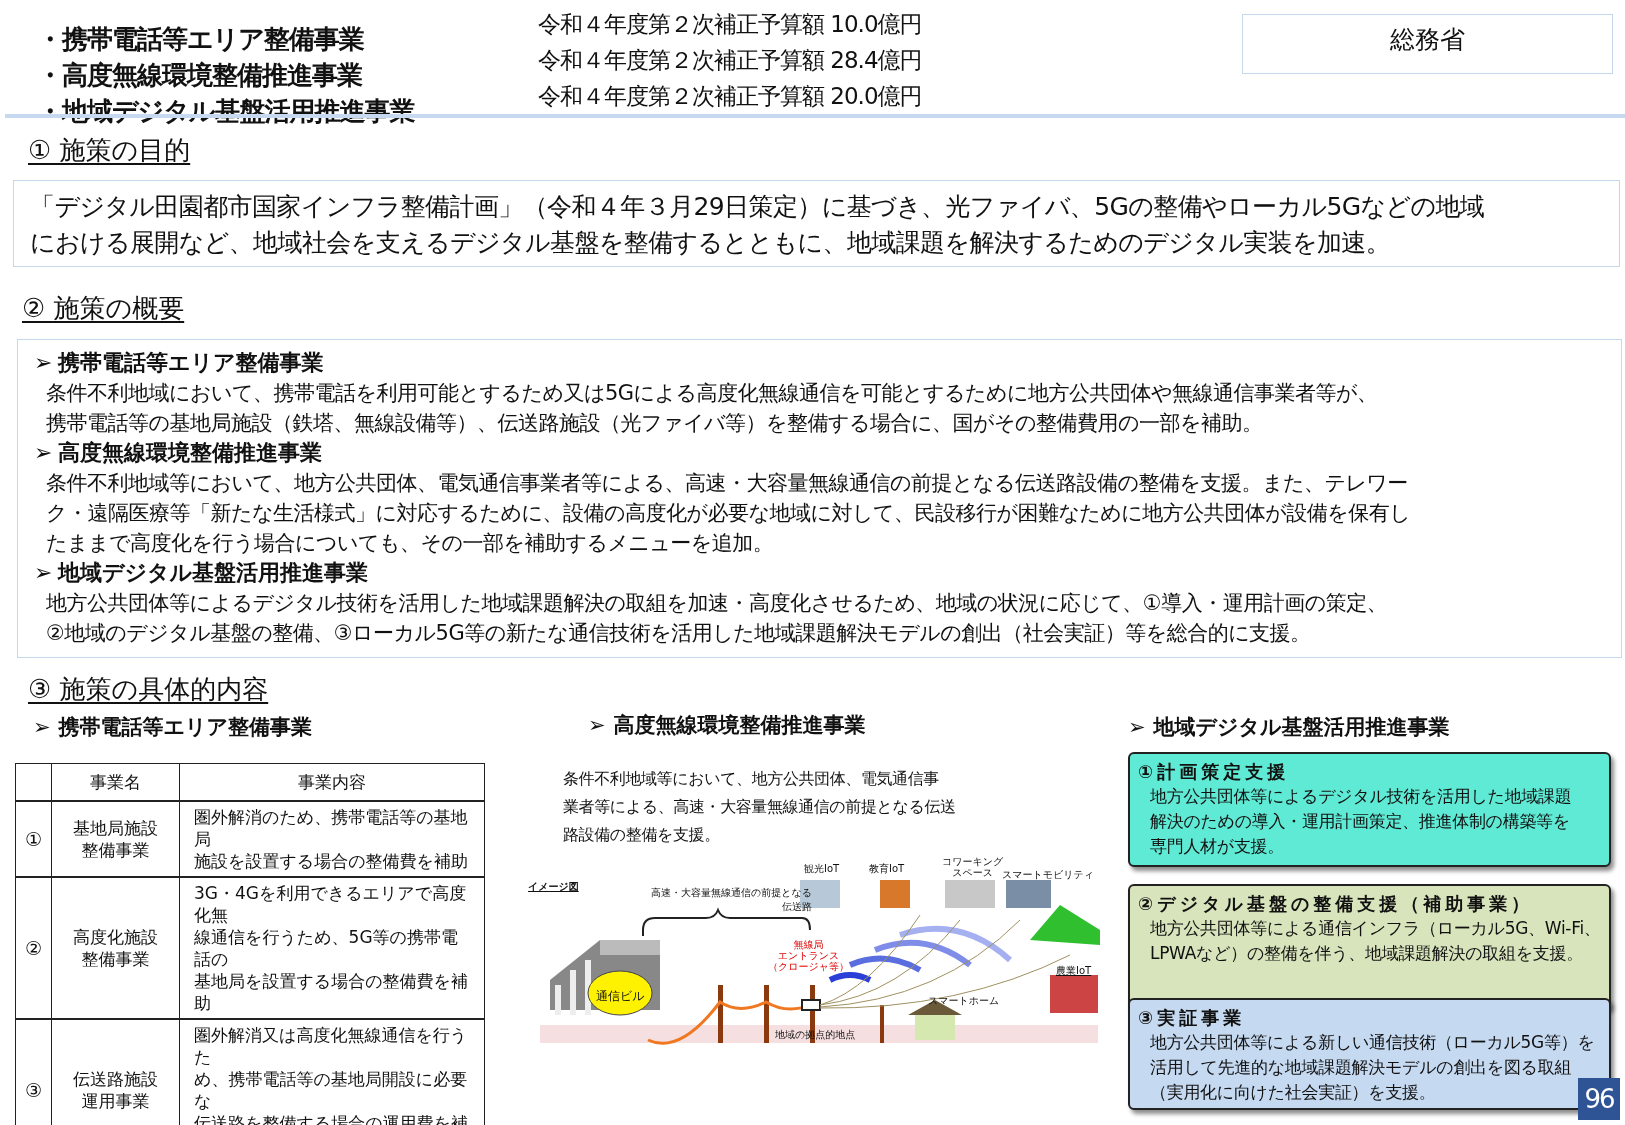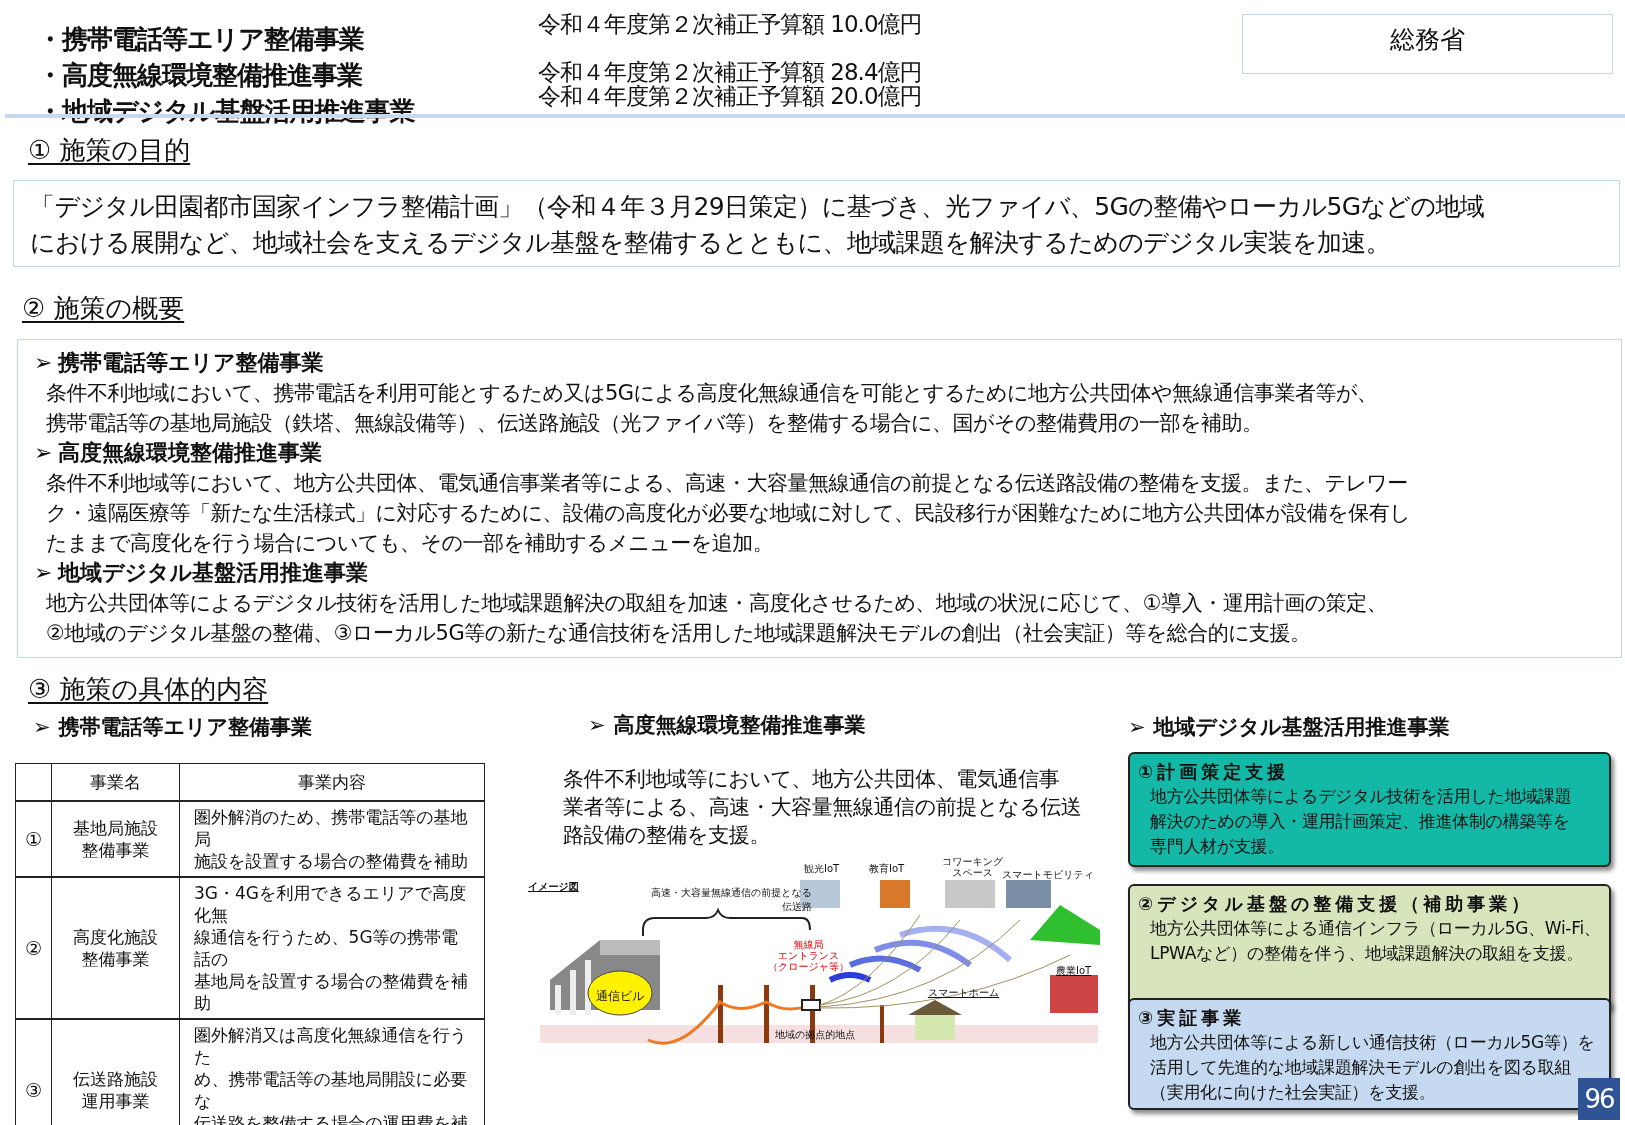--- a/index.html
+++ b/index.html
@@ -27,45 +27,45 @@
 
   
   table.biz { position: absolute; left: 15px; top: 763px; width: 470px; border-collapse: collapse; font-size: 17px; }
   table.biz td, table.biz th { border: 1px solid #222; font-weight: normal; text-align: center; vertical-align: middle; line-height: 22px; }
   table.biz th { height: 37px; }
   table.biz tr.r td { border-top: 2px solid #222; }
   table.biz td.num { width: 36px; font-size: 19px; }
   table.biz td.name { width: 128px; }
   table.biz td.desc { text-align: left; padding: 4px 12px 4px 14px; }
 
-  .mid-text { position: absolute; left: 563px; top: 765px; width: 545px; font-size: 21px; line-height: 28px; letter-spacing: -0.4px; }
+  .mid-text { position: absolute; left: 563px; top: 765px; width: 545px; font-size: 16px; line-height: 28px; letter-spacing: -0.4px; }
 
   
   .illus { position: absolute; left: 540px; top: 880px; width: 560px; height: 160px; }
   .illus .lbl { position: absolute; font-size: 10px; white-space: nowrap; }
   .illus .ground { position: absolute; left: 0; top: 145px; width: 558px; height: 18px; background: #f5dfe1; }
 
   
   .card { position: absolute; left: 1128px; width: 483px; border: 2px solid #222; border-radius: 6px; box-shadow: 3px 4px 4px rgba(0,0,0,0.45); padding: 6px 8px; }
   .card h4 { font-size: 18px; font-weight: bold; letter-spacing: 4px; line-height: 24px; white-space: nowrap; }
   .card p { font-size: 17px; line-height: 25px; padding-left: 12px; letter-spacing: -0.3px; }
-  .card.c1 { top: 752px; height: 115px; background: #14b8a6; }
+  .card.c1 { top: 752px; height: 115px; background: #5eead4; }
   .card.c2 { top: 884px; height: 126px; background: #d8e4bc; }
   .card.c3 { top: 998px; height: 112px; background: #c5d9f1; }
 
   .page-num { position: absolute; left: 1578px; top: 1078px; width: 42px; height: 42px; background: #2f5496; color: #fff; font-size: 26px; text-align: center; line-height: 42px; letter-spacing: -2px; }
 </style>
 </head>
 <body>
 
 <div class="hdr-row" style="top:6px;">・携帯電話等エリア整備事業</div>
 <div class="hdr-row" style="top:42px;">・高度無線環境整備推進事業</div>
 <div class="hdr-row" style="top:78px;">・地域デジタル基盤活用推進事業</div>
 <div class="hdr-budget" style="top:9px;">令和４年度第２次補正予算額 10.0億円</div>
-<div class="hdr-budget" style="top:45px;margin-top:12px;">令和４年度第２次補正予算額 28.4億円</div>
+<div class="hdr-budget" style="top:45px;">令和４年度第２次補正予算額 28.4億円</div>
 <div class="hdr-budget" style="top:81px;">令和４年度第２次補正予算額 20.0億円</div>
 <div class="ministry">総務省</div>
 <div class="hdr-rule"></div>
 
 <div class="sec-title" style="left:28px; top:133px;">① 施策の目的</div>
 <div class="purpose-box">
   <p>「デジタル田園都市国家インフラ整備計画」（令和４年３月29日策定）に基づき、光ファイバ、5Gの整備やローカル5Gなどの地域</p>
   <p>における展開など、地域社会を支えるデジタル基盤を整備するとともに、地域課題を解決するためのデジタル実装を加速。</p>
 </div>
 
@@ -191,21 +191,21 @@
       <div>エントランス</div>
       <div>（クロージャ等）</div>
     </div>
   <div class="lbl" style="left:264px; top:-18px;">観光IoT</div>
   <div class="lbl" style="left:329px; top:-18px;">教育IoT</div>
   <div class="lbl" style="left:402px; top:-24px; text-align:center; line-height:11px;">
       <div>コワーキング</div>
       <div>スペース</div>
     </div>
   <div class="lbl" style="left:462px; top:-12px;">スマートモビリティ</div>
-  <div class="lbl" style="left:388px; top:106px;text-decoration:underline;">スマートホーム</div>
+  <div class="lbl" style="left:388px; top:114px;">スマートホーム</div>
   <div class="lbl" style="left:516px; top:84px;text-decoration:underline;">農業IoT</div>
   <div class="lbl" style="left:235px; top:148px;">地域の拠点的地点</div>
 </div>
 
 <div class="sub-head" style="left:1128px; top:713px;"><span class="arrow">➢</span><span>地域デジタル基盤活用推進事業</span></div>
 
 <div class="card c1">
   <h4>①計画策定支援</h4>
   <p><span>地方公共団体等によるデジタル技術を活用した地域課題</span><br><span>解決のための導入・運用計画策定、推進体制の構築等を</span><br><span>専門人材が支援。</span></p>
 </div>

